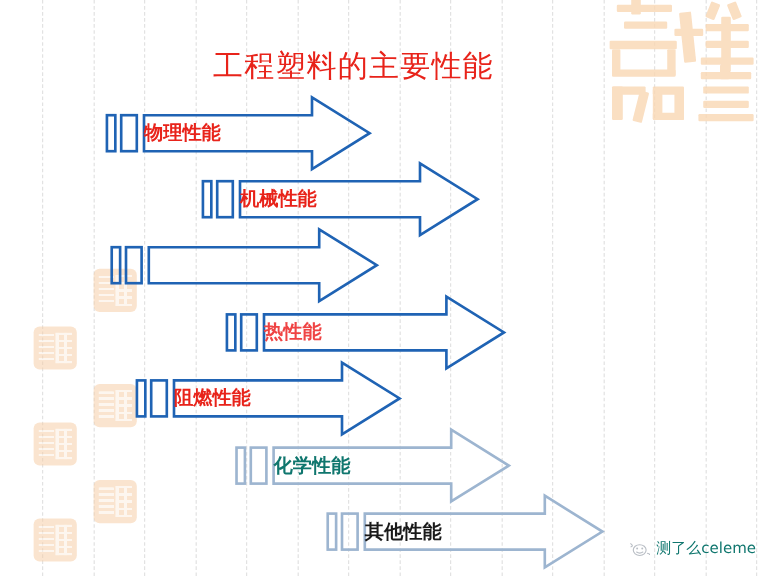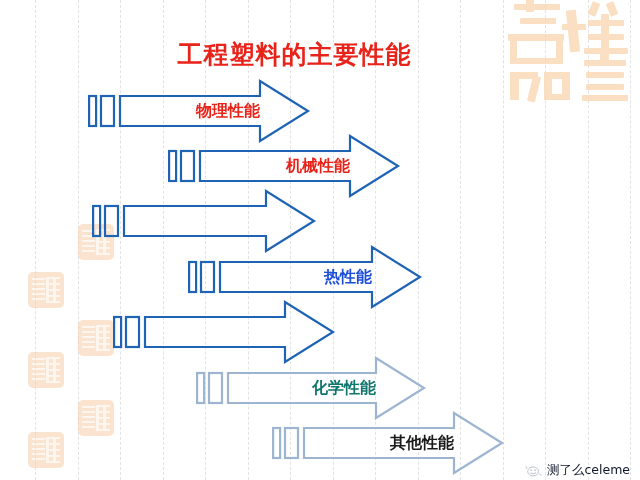--- a/index.html
+++ b/index.html
@@ -92,21 +92,21 @@
   
   .title {
     position: absolute;
     z-index: 6;
     left: 0;
     top: 38px;
     width: 589px;
     text-align: center;
     font-family: "DejaVu Sans", "Liberation Sans", sans-serif;
     font-size: 25px;
-    font-weight: bold;
+    font-weight: normal;
     color: #e8231a;
     letter-spacing: 1px;
     white-space: nowrap;
   }
 
   
   .arrow-row {
     position: absolute;
     z-index: 5;
     height: 62px;
@@ -117,34 +117,34 @@
     top: 0;
     overflow: visible;
   }
   .arrow-label {
     position: absolute;
     z-index: 2;
     font-family: "DejaVu Sans", "Liberation Sans", sans-serif;
     font-size: 16px;
     font-weight: bold;
     white-space: nowrap;
-    text-align: right;
+    text-align: left;
     line-height: 1;
   }
 
   
   .wm {
     position: absolute;
     z-index: 7;
     right: 10px;
-    bottom: 1px;
+    bottom: 14px;
     display: flex;
     align-items: center;
     gap: 5px;
-    color: #0f172a;
+    color: #0f766e;
     font-size: 12.5px;
     font-family: "DejaVu Sans", "Liberation Sans", sans-serif;
     white-space: nowrap;
   }
   .wm-face {
     width: 17px;
     height: 14px;
     flex: 0 0 auto;
   }
 </style>
@@ -240,28 +240,29 @@
           <rect x="13" y="16" width="13" height="30" fill="none" stroke="#1f63b4" stroke-width="2.2"></rect>
           <path d="M 32 16 L 174 16 L 174 1.1 L 222 31 L 174 60.9 L 174 46 L 32 46 Z" fill="none" stroke="#1f63b4" stroke-width="2.2" stroke-linejoin="miter"></path>
         </svg>
       </div>
       <div class="arrow-row" style="left: 188px; top: 246px; width: 232px; height: 62px;">
         <svg class="arrow-svg" width="236" height="66" viewBox="0 0 236 66">
           <rect x="1.1" y="16" width="7" height="30" fill="none" stroke="#1f63b4" stroke-width="2.2"></rect>
           <rect x="13" y="16" width="13" height="30" fill="none" stroke="#1f63b4" stroke-width="2.2"></rect>
           <path d="M 32 16 L 184 16 L 184 1.1 L 232 31 L 184 60.9 L 184 46 L 32 46 Z" fill="none" stroke="#1f63b4" stroke-width="2.2" stroke-linejoin="miter"></path>
         </svg>
-        <div class="arrow-label" style="color: #1d4ed8; left: 32px; width: 152px; top: 23px;">热性能</div>
+        <div class="arrow-label" style="color: #ef4444; left: 32px; width: 152px; top: 23px;">热性能</div>
       </div>
       <div class="arrow-row" style="left: 113px; top: 301px; width: 220px; height: 62px;">
         <svg class="arrow-svg" width="224" height="66" viewBox="0 0 224 66">
           <rect x="1.1" y="16" width="7" height="30" fill="none" stroke="#1f63b4" stroke-width="2.2"></rect>
           <rect x="13" y="16" width="13" height="30" fill="none" stroke="#1f63b4" stroke-width="2.2"></rect>
           <path d="M 32 16 L 172 16 L 172 1.1 L 220 31 L 172 60.9 L 172 46 L 32 46 Z" fill="none" stroke="#1f63b4" stroke-width="2.2" stroke-linejoin="miter"></path>
         </svg>
+        <div class="arrow-label" style="color: rgb(232, 35, 26); left: 32px; width: 140px; top: 23px;">阻燃性能</div>
       </div>
       <div class="arrow-row" style="left: 196px; top: 357px; width: 228px; height: 62px;">
         <svg class="arrow-svg" width="232" height="66" viewBox="0 0 232 66">
           <rect x="1.1" y="16" width="7" height="30" fill="none" stroke="#9db5d0" stroke-width="2.2"></rect>
           <rect x="13" y="16" width="13" height="30" fill="none" stroke="#9db5d0" stroke-width="2.2"></rect>
           <path d="M 32 16 L 180 16 L 180 1.1 L 228 31 L 180 60.9 L 180 46 L 32 46 Z" fill="none" stroke="#9db5d0" stroke-width="2.2" stroke-linejoin="miter"></path>
         </svg>
         <div class="arrow-label" style="color: #0f766e; left: 32px; width: 148px; top: 23px;">化学性能</div>
       </div>
       <div class="arrow-row" style="left: 272px; top: 412px; width: 230px; height: 62px;">

